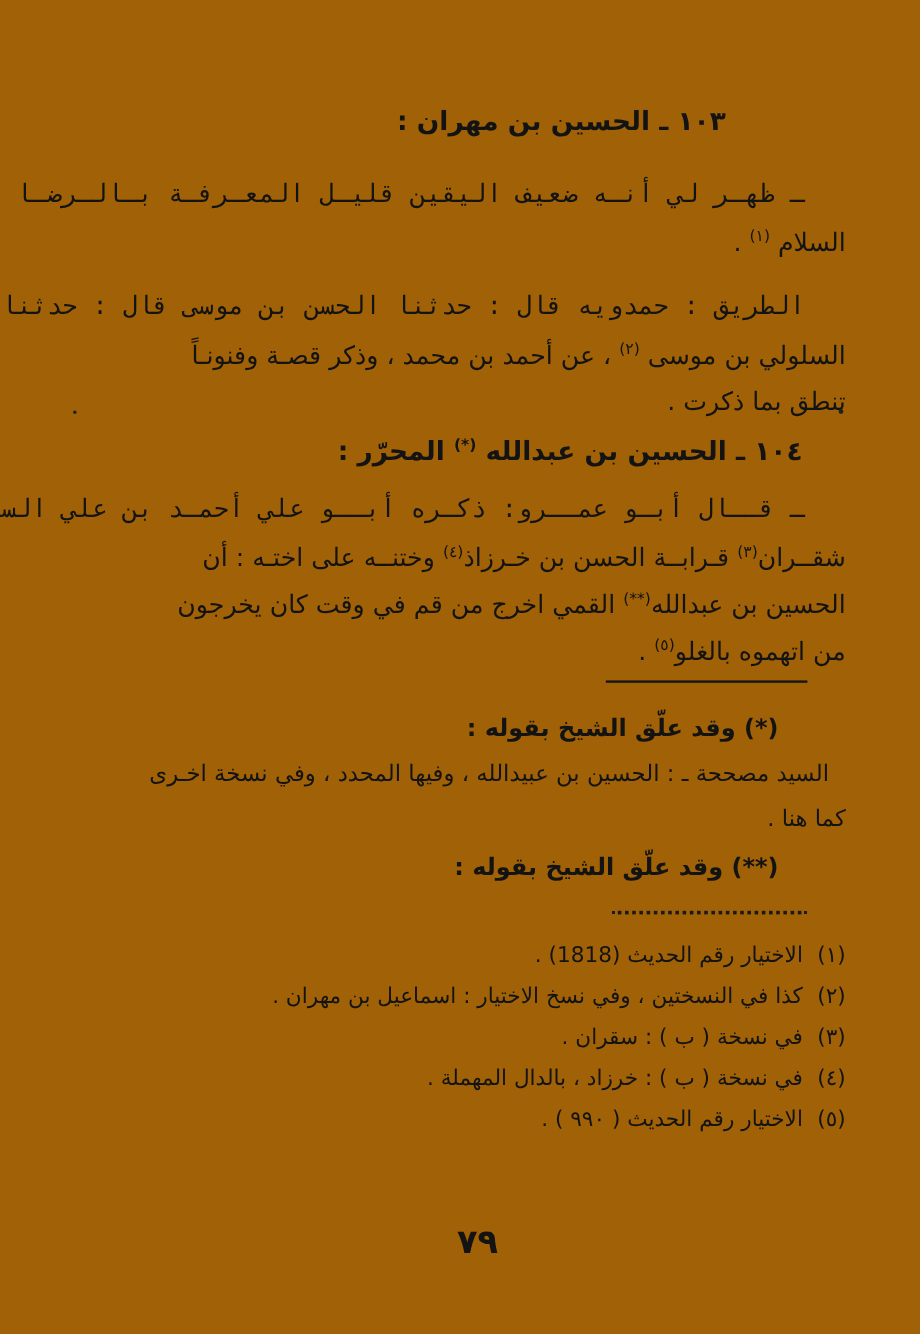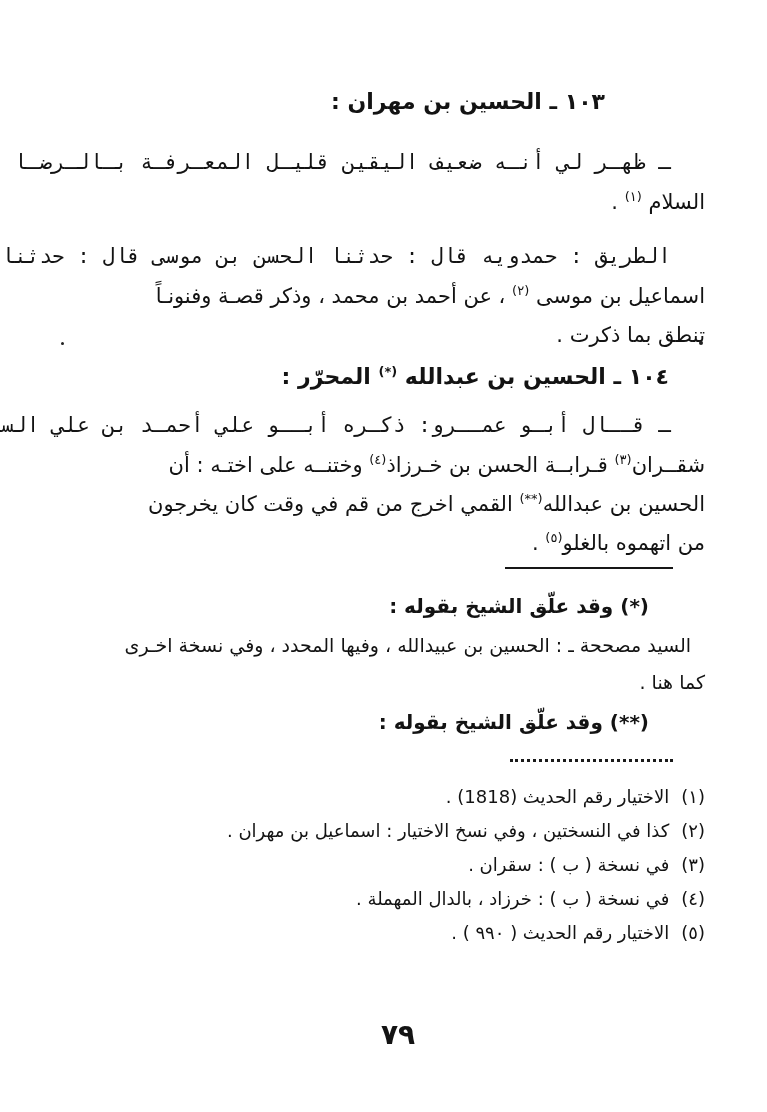--- a/index.html
+++ b/index.html
@@ -1,20 +1,20 @@
 <!DOCTYPE html>
 <html lang="ar" dir="rtl"><head>
 <meta charset="utf-8">
 <style>
   html,body{margin:0;padding:0;background:#e8e8e8;}
   .page{
     position:relative;
     width:767px;height:1112px;
     margin:0 auto;
-    background:#ffffff;
+    background:#a16207;
     color:#131313;
     font-family:"DejaVu Sans", sans-serif;
     direction:rtl;
     overflow:hidden;
   }
   .content{position:absolute;top:0;right:62px;left:65px;}
   .entry-heading{
     font-weight:bold;
     font-size:22px;line-height:32px;
     margin:0;white-space:nowrap;
@@ -83,21 +83,21 @@
 
     <h2 class="entry-heading h103"><span>١٠٣ ـ الحسين بن مهران :</span></h2>
 
     <div class="para indent-first p1">
         <div class="line"><span>ـ ظهـر لي أنـه ضعيف اليقين قليـل المعـرفـة بـالـرضـا عليــه</span></div>
         <div class="line"><span>السلام </span><sup>(١)</sup><span> .</span></div>
       </div>
 
     <div class="para indent-first p2">
         <div class="line"><span>الطريق : حمدويه قال : حدثنا الحسن بن موسى قال : حدثنا</span></div>
-        <div class="line"><span>اسماعيل بن موسى </span><sup>(٢)</sup><span> ، عن أحمد بن محمد ، وذكر قصـة وفنونـاً</span></div>
+        <div class="line"><span>السلولي بن موسى </span><sup>(٢)</sup><span> ، عن أحمد بن محمد ، وذكر قصـة وفنونـاً</span></div>
         <div class="line"><span>تنطق بما ذكرت .</span></div>
       </div>
 
     <h2 class="entry-heading h104"><span>١٠٤ ـ الحسين بن عبدالله </span><sup>(*)</sup><span> المحرّر :</span></h2>
 
     <div class="para indent-first p3">
         <div class="line"><span>ـ قــال أبـو عمــرو: ذكـره أبــو علي أحمـد بن علي السلولي</span></div>
         <div class="line"><span>شقــران</span><sup>(٣)</sup><span> قـرابــة الحسن بن خـرزاذ</span><sup>(٤)</sup><span> وختنــه على اختـه : أن</span></div>
         <div class="line"><span>الحسين بن عبدالله</span><sup>(**)</sup><span> القمي اخرج من قم في وقت كان يخرجون</span></div>
         <div class="line"><span>من اتهموه بالغلو</span><sup>(٥)</sup><span> .</span></div>

